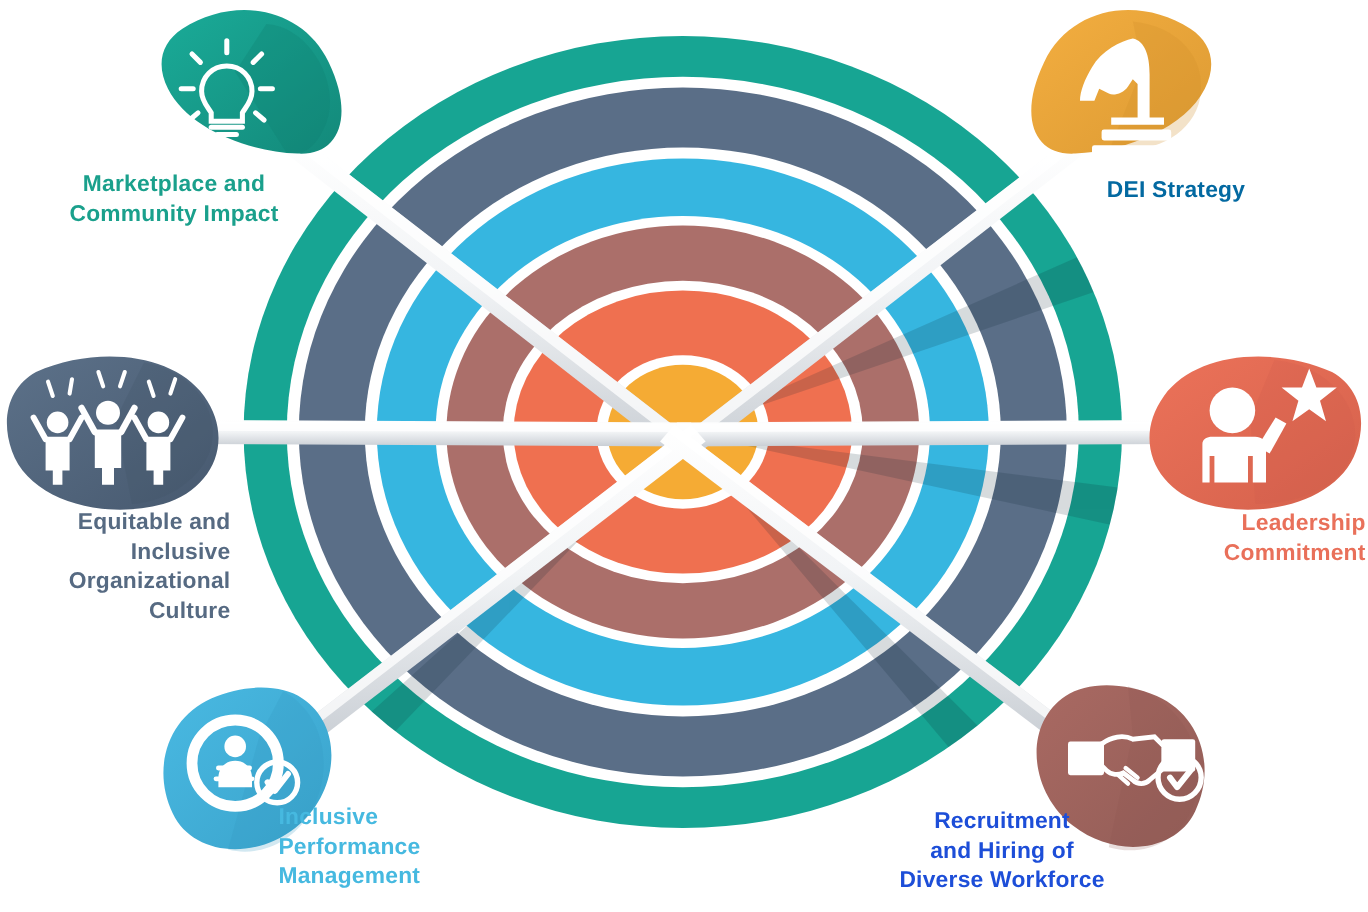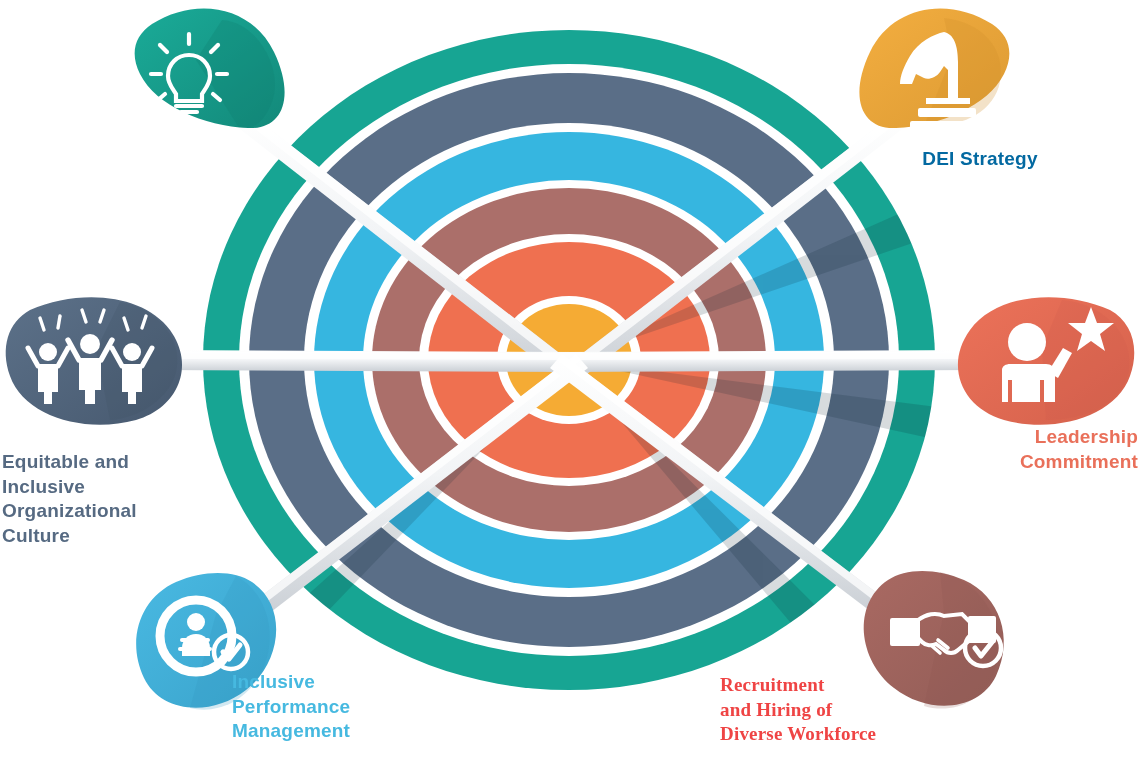--- a/index.html
+++ b/index.html
@@ -32,25 +32,25 @@
     position: absolute;
     font-family: "Liberation Sans", sans-serif;
     font-weight: 700;
     font-size: 19px;
     line-height: 1.3;
     letter-spacing: 0.2px;
     white-space: pre-line;
     pointer-events: none;
   }
   .lbl-marketplace { left: 20px;  top: 142px;  width: 250px; text-align: center; color: #1aa08c; }
-  .lbl-equitable   { left: 2px;   top: 424px;  width: 190px; text-align: left; color: #566a82; margin-top: 26px; }
+  .lbl-equitable   { left: 2px;   top: 424px;  width: 190px; text-align: right; color: #566a82; }
   .lbl-performance { left: 232px; top: 670px;  width: 170px; text-align: left;   color: #46b9e0; }
   .lbl-strategy    { left: 880px; top: 147px;  width: 200px; text-align: center; color: #0369a1; }
   .lbl-leadership  { left: 948px; top: 425px;  width: 190px; text-align: right; color: #e9705a; }
-  .lbl-recruitment { left: 720px; top: 673px;  width: 230px; color: #ef4444; font-family: Liberation Serif, serif; }
+  .lbl-recruitment { left: 720px; top: 673px;  width: 230px; text-align: center; color: #1d4ed8; }
 </style>
 </head>
 <body>
 
 <div id="stage">
 
   <svg id="diagram-svg" viewBox="0 0 1140 760">
     <defs>
       <clipPath id="clip-rings">
         <ellipse cx="569" cy="360" rx="366" ry="330"></ellipse>
@@ -233,20 +233,22 @@
         <rect x="968" y="616" width="28" height="27" rx="2"></rect>
         <path d="M 918 620 C 926 614 936 612 944 616 L 962 614 L 970 622 L 970 640 L 958 650 C 954 654 948 654 944 650 L 936 644 C 932 646 926 646 922 642 L 914 634 C 910 630 912 624 918 620 Z" fill="none" stroke="#ffffff" stroke-width="4"></path>
         <path d="M 938 640 L 948 648" fill="none" stroke="#ffffff" stroke-width="3.6" stroke-linecap="round"></path>
         <path d="M 932 646 L 940 653" fill="none" stroke="#ffffff" stroke-width="3.6" stroke-linecap="round"></path>
         <circle cx="983" cy="648" r="18" fill="none" stroke="#ffffff" stroke-width="4.5"></circle>
         <path d="M 975 648 L 981 656 L 993 641" fill="none" stroke="#ffffff" stroke-width="5" stroke-linecap="round" stroke-linejoin="round"></path>
       </g>
     </g>
   </svg>
 
+  <div class="node-label lbl-marketplace">Marketplace and
+Community Impact</div>
   <div class="node-label lbl-strategy">DEI Strategy</div>
   <div class="node-label lbl-equitable">Equitable and
 Inclusive
 Organizational
 Culture</div>
   <div class="node-label lbl-leadership">Leadership
 Commitment</div>
   <div class="node-label lbl-performance">Inclusive
 Performance
 Management</div>

